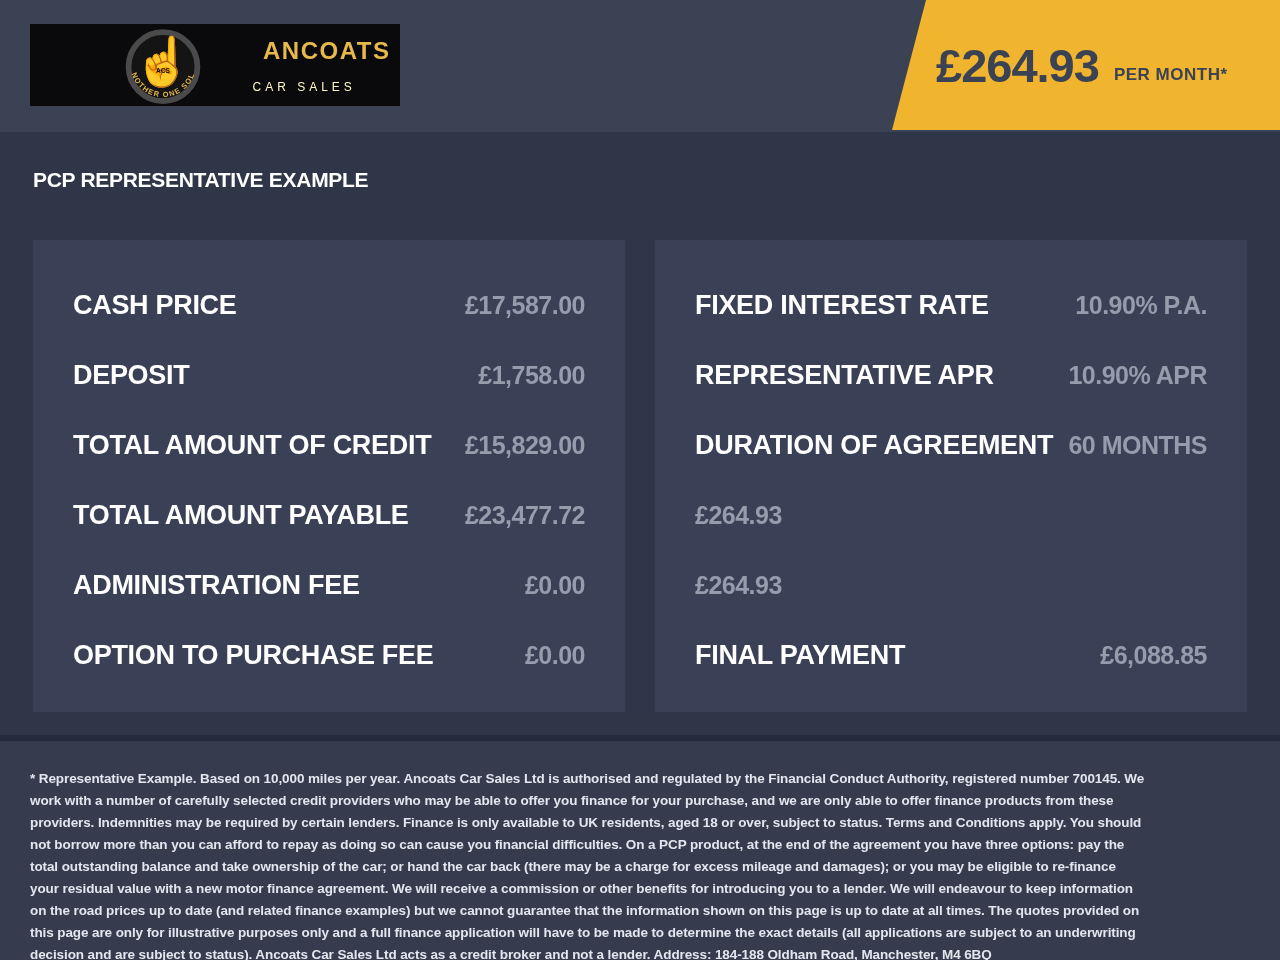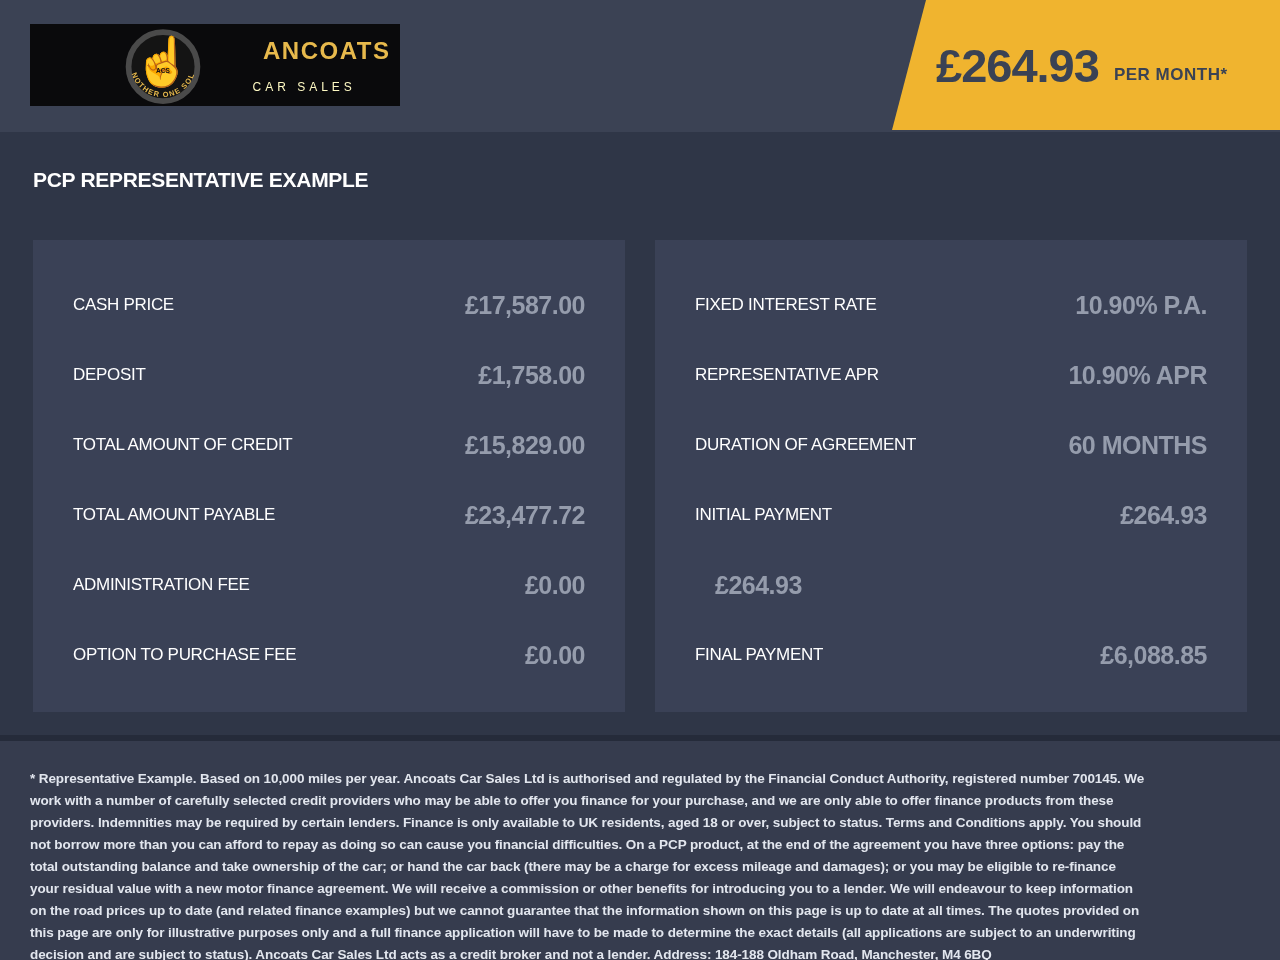--- a/index.html
+++ b/index.html
@@ -62,27 +62,26 @@
     background: #3A4156;
     padding-top: 30px;
   }
   .panel.left  { left: 33px; }
   .panel.right { left: 655px; }
   .row {
     height: 70px; padding: 0 40px;
     display: flex; align-items: center; justify-content: space-between;
   }
   .row-label {
-    color: #FFFFFF; font-size: 17px; font-weight: normal; letter-spacing: -0.3px;
+    color: #FFFFFF; font-size: 27px; font-weight: bold; letter-spacing: -0.3px;
     white-space: nowrap;
   }
   .row-value {
     color: #959CAC; font-size: 25px; font-weight: bold; letter-spacing: -0.5px;
     white-space: nowrap;
-    margin-left: 20px;
   }
 
   
   .footer-divider {
     position: absolute; top: 735px; left: 0;
     width: 1280px; height: 6px; background: #252B3A;
   }
   .footer {
     position: absolute; top: 741px; left: 0;
     width: 1280px; height: 283px;
@@ -161,21 +160,20 @@
   </div>
   <div class="row">
     <span class="row-label">REPRESENTATIVE APR</span>
     <span class="row-value">10.90% APR</span>
   </div>
   <div class="row">
     <span class="row-label">DURATION OF AGREEMENT</span>
     <span class="row-value">60 MONTHS</span>
   </div>
   <div class="row">
-    <span class="row-label">INITIAL PAYMENT</span>
     <span class="row-value">£264.93</span>
   </div>
   <div class="row">
     <span class="row-value">£264.93</span>
   </div>
   <div class="row">
     <span class="row-label">FINAL PAYMENT</span>
     <span class="row-value">£6,088.85</span>
   </div>
 </div>

